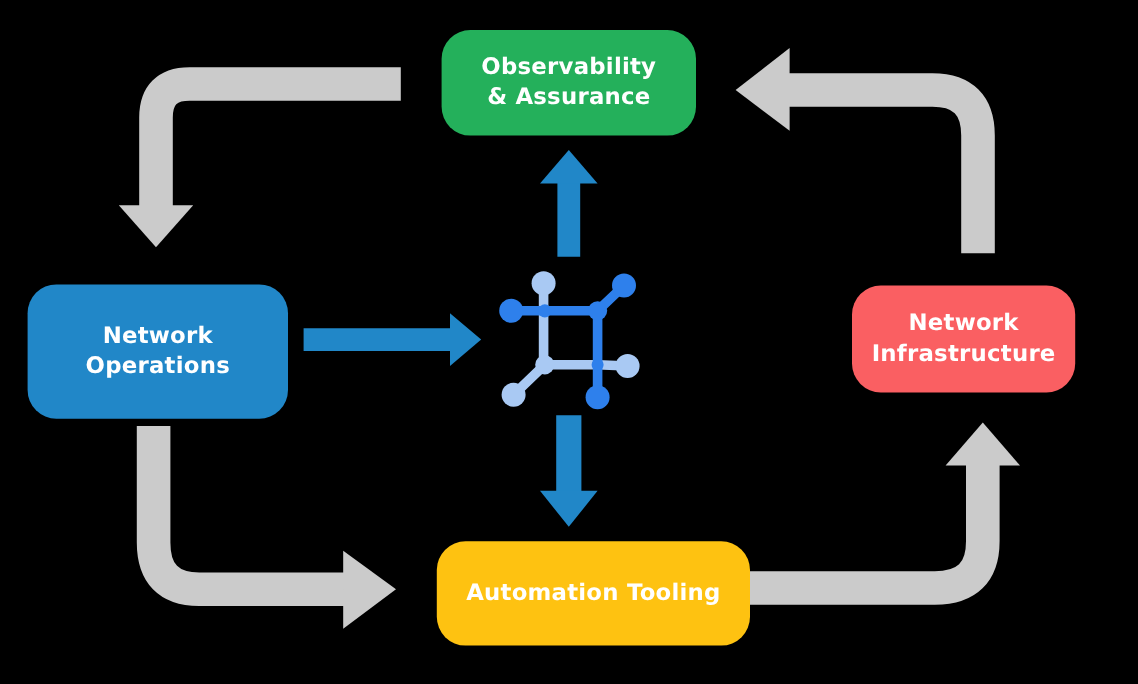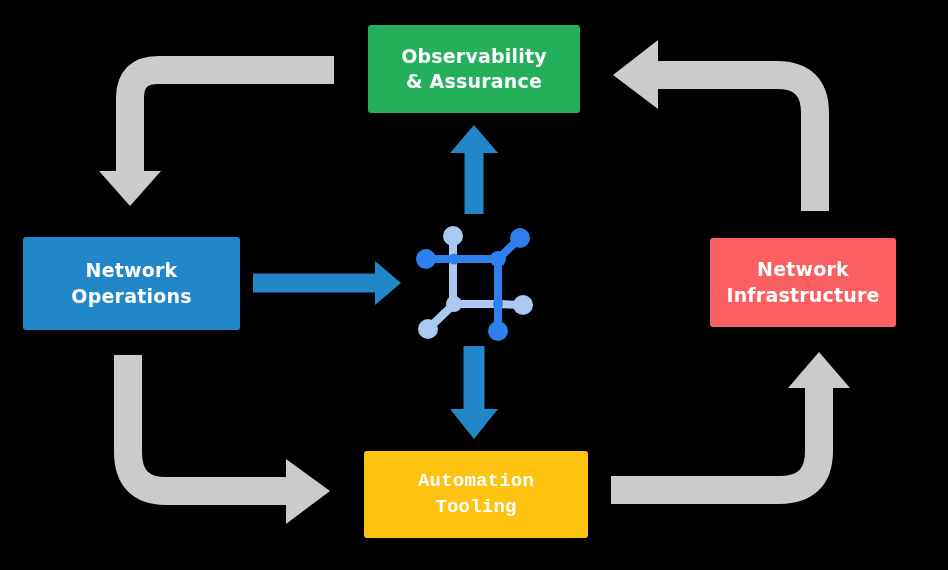--- a/index.html
+++ b/index.html
@@ -6,35 +6,35 @@
   #canvas{
     position:relative;
     width:948px;height:570px;
     background:var(--background,#000);
     overflow:hidden;
     font-family:"DejaVu Sans","Liberation Sans",sans-serif;
   }
   #layer{position:absolute;left:0;top:0;}
   .node{
     position:absolute;
-    border-radius:3px;
+    border-radius:24px;
     display:flex;align-items:center;justify-content:center;
     text-align:center;
     color:var(--label-text,#fff);
     font-weight:bold;
     font-size:19px;
     line-height:1.34;
     letter-spacing:.2px;
     padding:0 22px;
     box-sizing:border-box;
   }
   .node-observability{left:368px;top:25px;width:212px;height:88px;background:var(--observability-green);}
-  .node-operations{left:23px;top:237px;width:217px;height:93px;background:var(--operations-blue);}
+  .node-operations{left:23px;top:237px;width:217px;height:112px;background:var(--operations-blue);}
   .node-infrastructure{left:710px;top:238px;width:186px;height:89px;background:var(--infrastructure-red);}
-  .node-tooling{left:364px;top:451px;width:224px;height:87px;background:var(--tooling-yellow);font-family:Liberation Mono, monospace;}
+  .node-tooling{left:364px;top:451px;width:261px;height:87px;background:var(--tooling-yellow);}
 
   .arrow-gray{fill:none;stroke:var(--cycle-arrow-gray);stroke-width:28px;}
   .head-gray{fill:var(--cycle-arrow-gray);stroke:none;}
   .arrow-blue{fill:none;stroke:var(--flow-arrow-blue);}
   .head-blue{fill:var(--flow-arrow-blue);stroke:none;}
 
   .ic-light-line{fill:none;stroke:var(--icon-light-blue);stroke-width:8px;stroke-linecap:round;}
   .ic-dark-line{fill:none;stroke:var(--icon-dark-blue);stroke-width:8px;stroke-linecap:round;}
   .ic-light-fill{fill:var(--icon-light-blue);stroke:none;}
   .ic-dark-fill{fill:var(--icon-dark-blue);stroke:none;}

